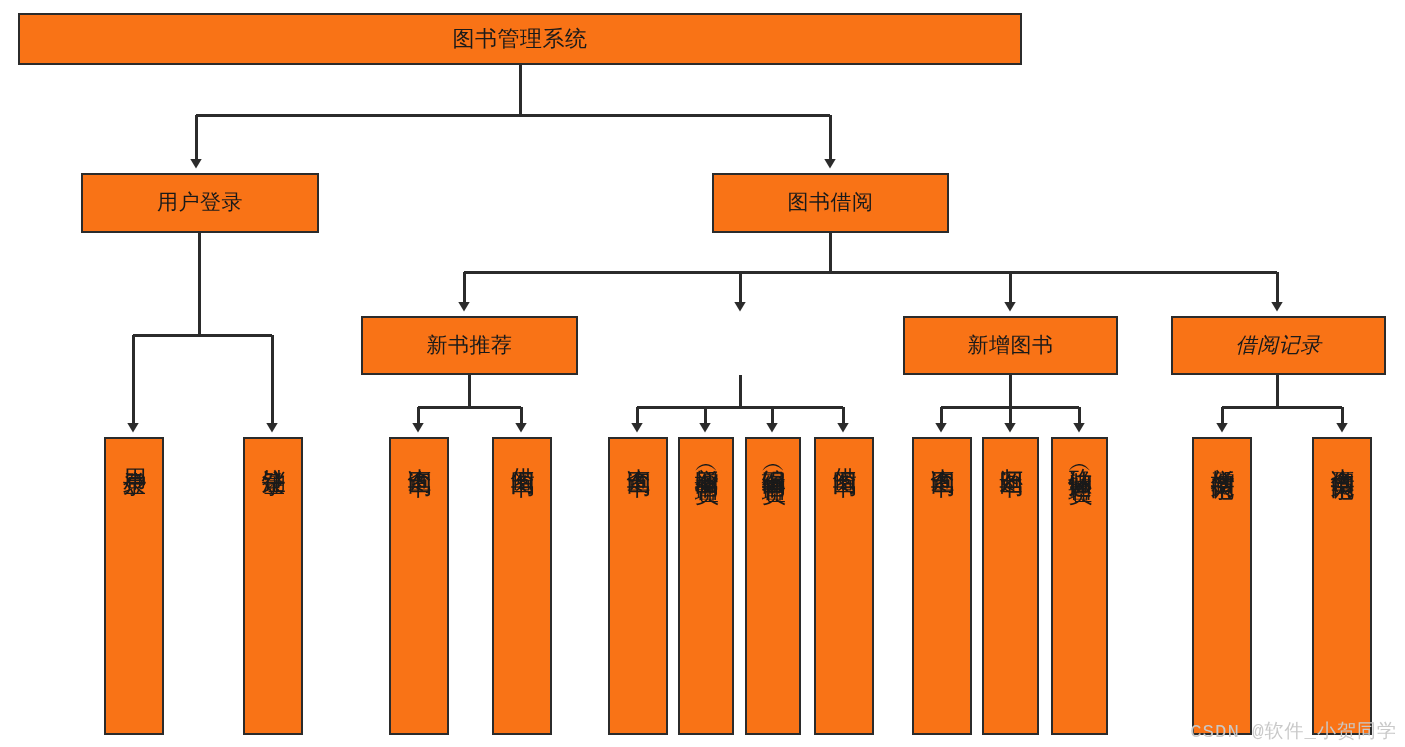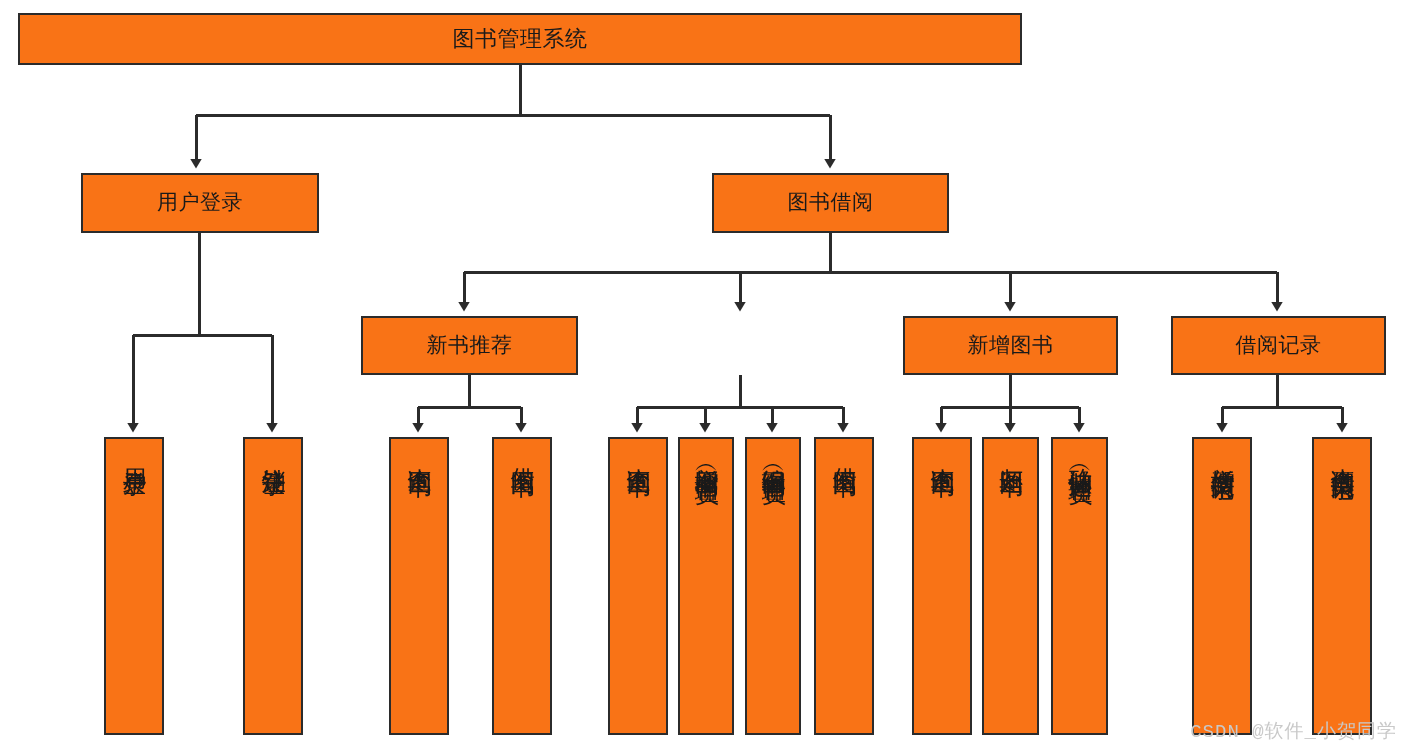--- a/index.html
+++ b/index.html
@@ -137,21 +137,21 @@
 
   <div class="node h" style="left:361px;top:316px;width:217px;height:59px;">
     <span class="lbl">新书推荐</span>
   </div>
 
 
   <div class="node h" style="left:903px;top:316px;width:215px;height:59px;">
     <span class="lbl">新增图书</span>
   </div>
 
-  <div class="node h" style="left:1171px;top:316px;width:215px;height:59px;">
+  <div class="node h" style="left:1171px;top:316px;width:215px;height:59px;font-style:italic;">
     <span class="lbl">借阅记录</span>
   </div>
 
   <div class="node v" style="left:104px;top:437px;width:60px;height:298px;">
     <span class="lbl">用户登录</span>
   </div>
 
   <div class="node v" style="left:243px;top:437px;width:60px;height:298px;">
     <span class="lbl">注销登录</span>
   </div>

